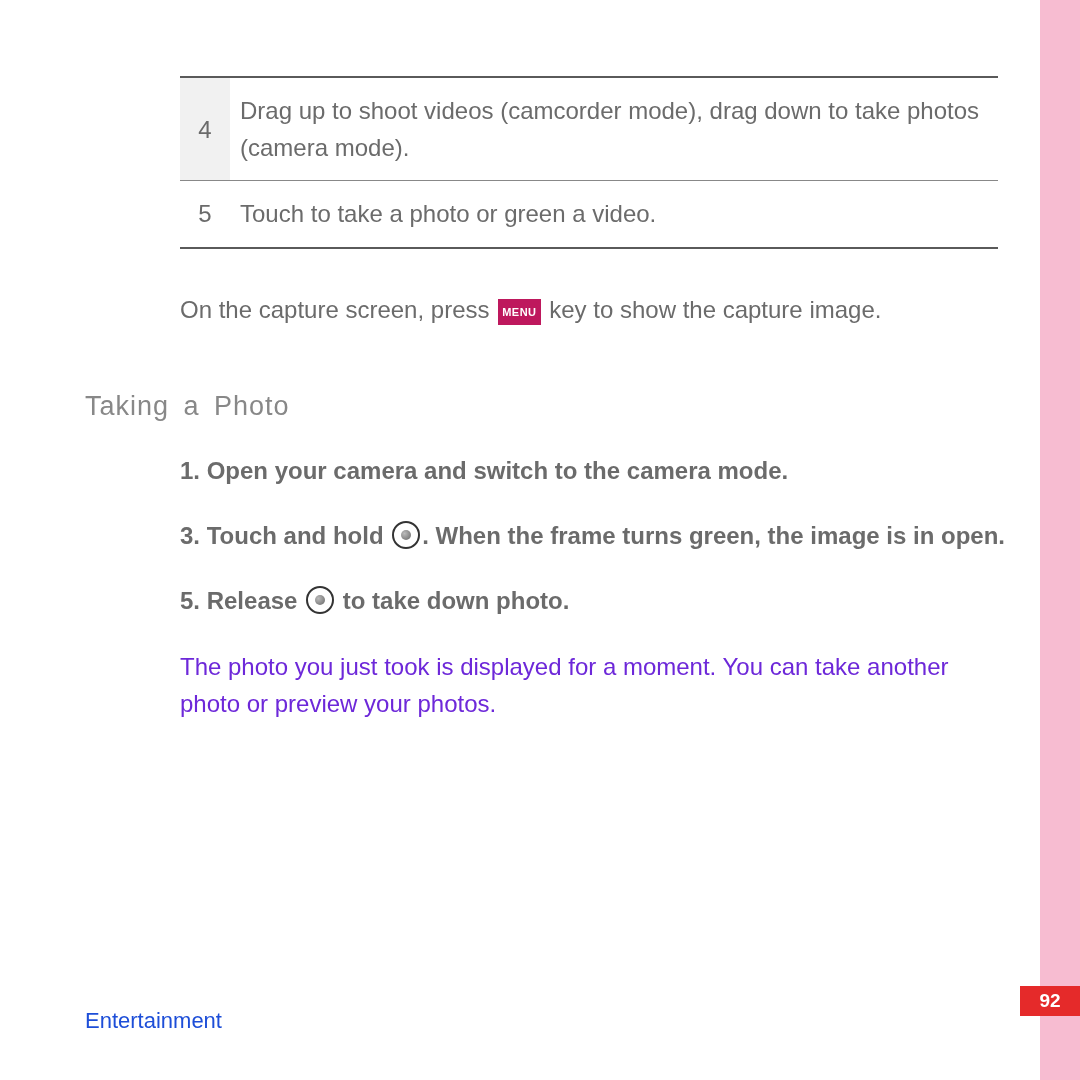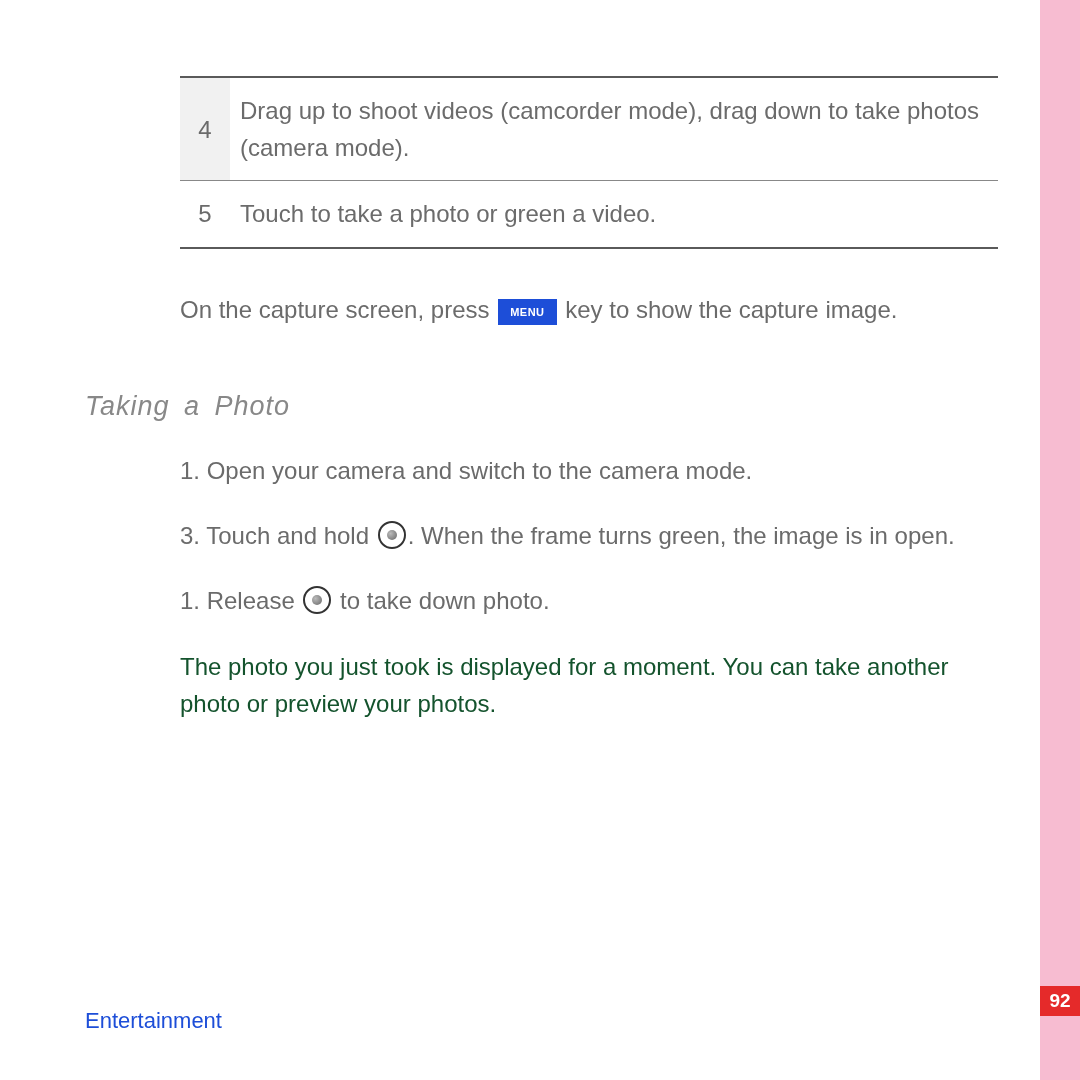--- a/index.html
+++ b/index.html
@@ -18,21 +18,21 @@
     top: 0;
     right: 0;
     width: 40px;
     height: 1080px;
     background: #f7bcd1;
   }
   .page-number {
     position: absolute;
     bottom: 64px;
     right: 0;
-    width: 40px;
+    width: 60px;
     height: 30px;
     background: #e52a2a;
     color: #ffffff;
     font-size: 19px;
     line-height: 30px;
     text-align: center;
     font-weight: bold;
   }
   .content {
     position: absolute;
@@ -62,44 +62,44 @@
   }
   table.desc tr.r5 td.num { background: transparent; }
   .capture-line {
     margin-left: 95px;
     margin-top: 38px;
     font-size: 24px;
     line-height: 1.5;
   }
   .menu-key {
     display: inline-block;
-    background: #1d4ed8;
+    background: #be185d;
     color: #ffffff;
     font-size: 11px;
     font-weight: bold;
-    padding: 5px 12px;
+    padding: 5px 4px;
     vertical-align: 2px;
     margin: 12px 2px;
     letter-spacing: 0.5px;
   }
   h2.section {
     font-weight: normal;
     font-size: 27px;
     color: #888888;
     margin: 54px 0 30px 0;
     letter-spacing: 1px;
     word-spacing: 6px;
-    font-style: italic;
   }
   ol.steps {
     margin: 0 0 4px 95px;
     padding: 0;
     list-style: none;
     font-size: 24px;
     color: #6b6b6b;
+    font-weight: bold;
   }
   ol.steps li {
     margin-bottom: 28px;
     line-height: 1.55;
     padding-left: 34px;
     text-indent: -34px;
   }
   .shutter {
     display: inline-block;
     width: 24px;
@@ -117,21 +117,21 @@
     left: 50%; top: 50%;
     width: 10px; height: 10px;
     margin-left: -5px; margin-top: -5px;
     background: radial-gradient(circle at 35% 35%, #bbb, #666);
     border-radius: 50%;
   }
   .after-note {
     margin-left: 95px;
     font-size: 24px;
     line-height: 1.55;
-    color: #14532d;
+    color: #6d28d9;
     max-width: 800px;
   }
   .footer-section {
     position: absolute;
     left: 85px;
     bottom: 46px;
     font-size: 22px;
     color: #1d4ed8;
   }
 </style>
@@ -163,21 +163,21 @@
   </p>
 
   <h2 class="section">Taking  a  Photo</h2>
 
   <ol class="steps">
     <li>1. Open your camera and switch to the camera mode.</li>
     <li>
       <span>3. Touch and hold </span><span class="shutter"></span><span>. When the frame turns green, the image is in open.</span>
     </li>
     <li>
-      <span>1. Release </span><span class="shutter"></span><span> to take down photo.</span>
+      <span>5. Release </span><span class="shutter"></span><span> to take down photo.</span>
     </li>
   </ol>
 
   <p class="after-note">The photo you just took is displayed for a moment. You can take another photo or preview your photos.</p>
 
 </div>
 
 <div class="footer-section">Entertainment</div>
 
 </body></html>

